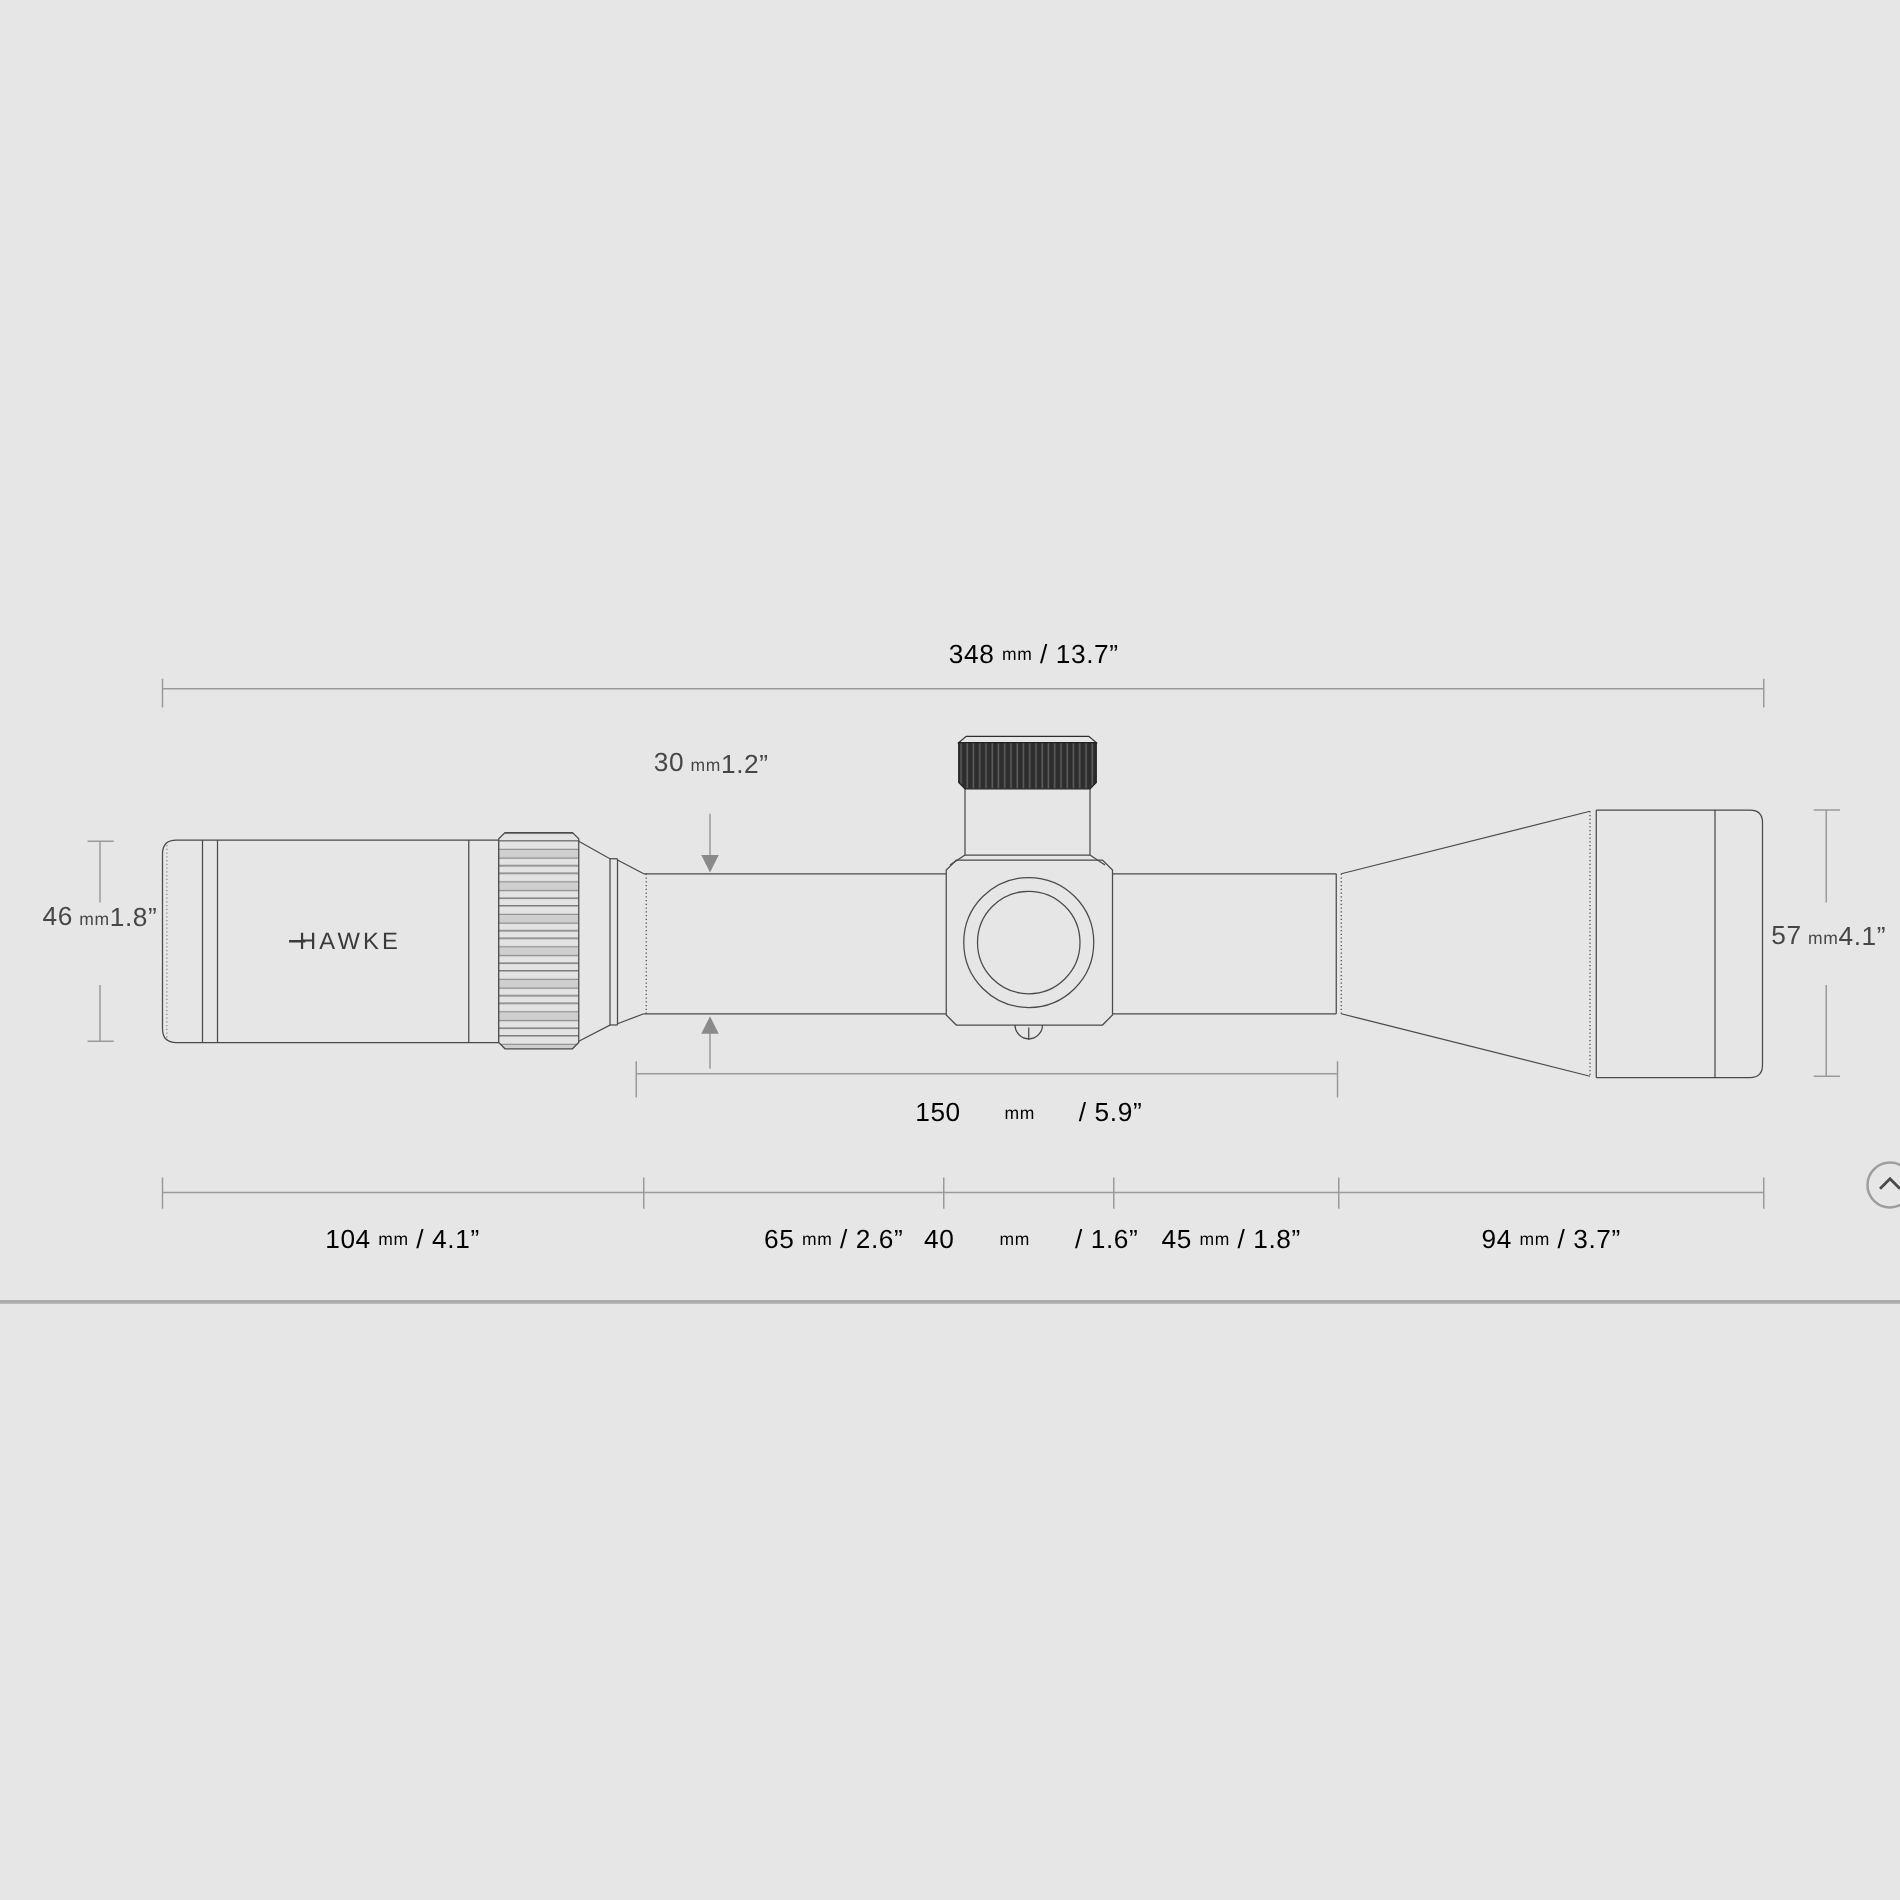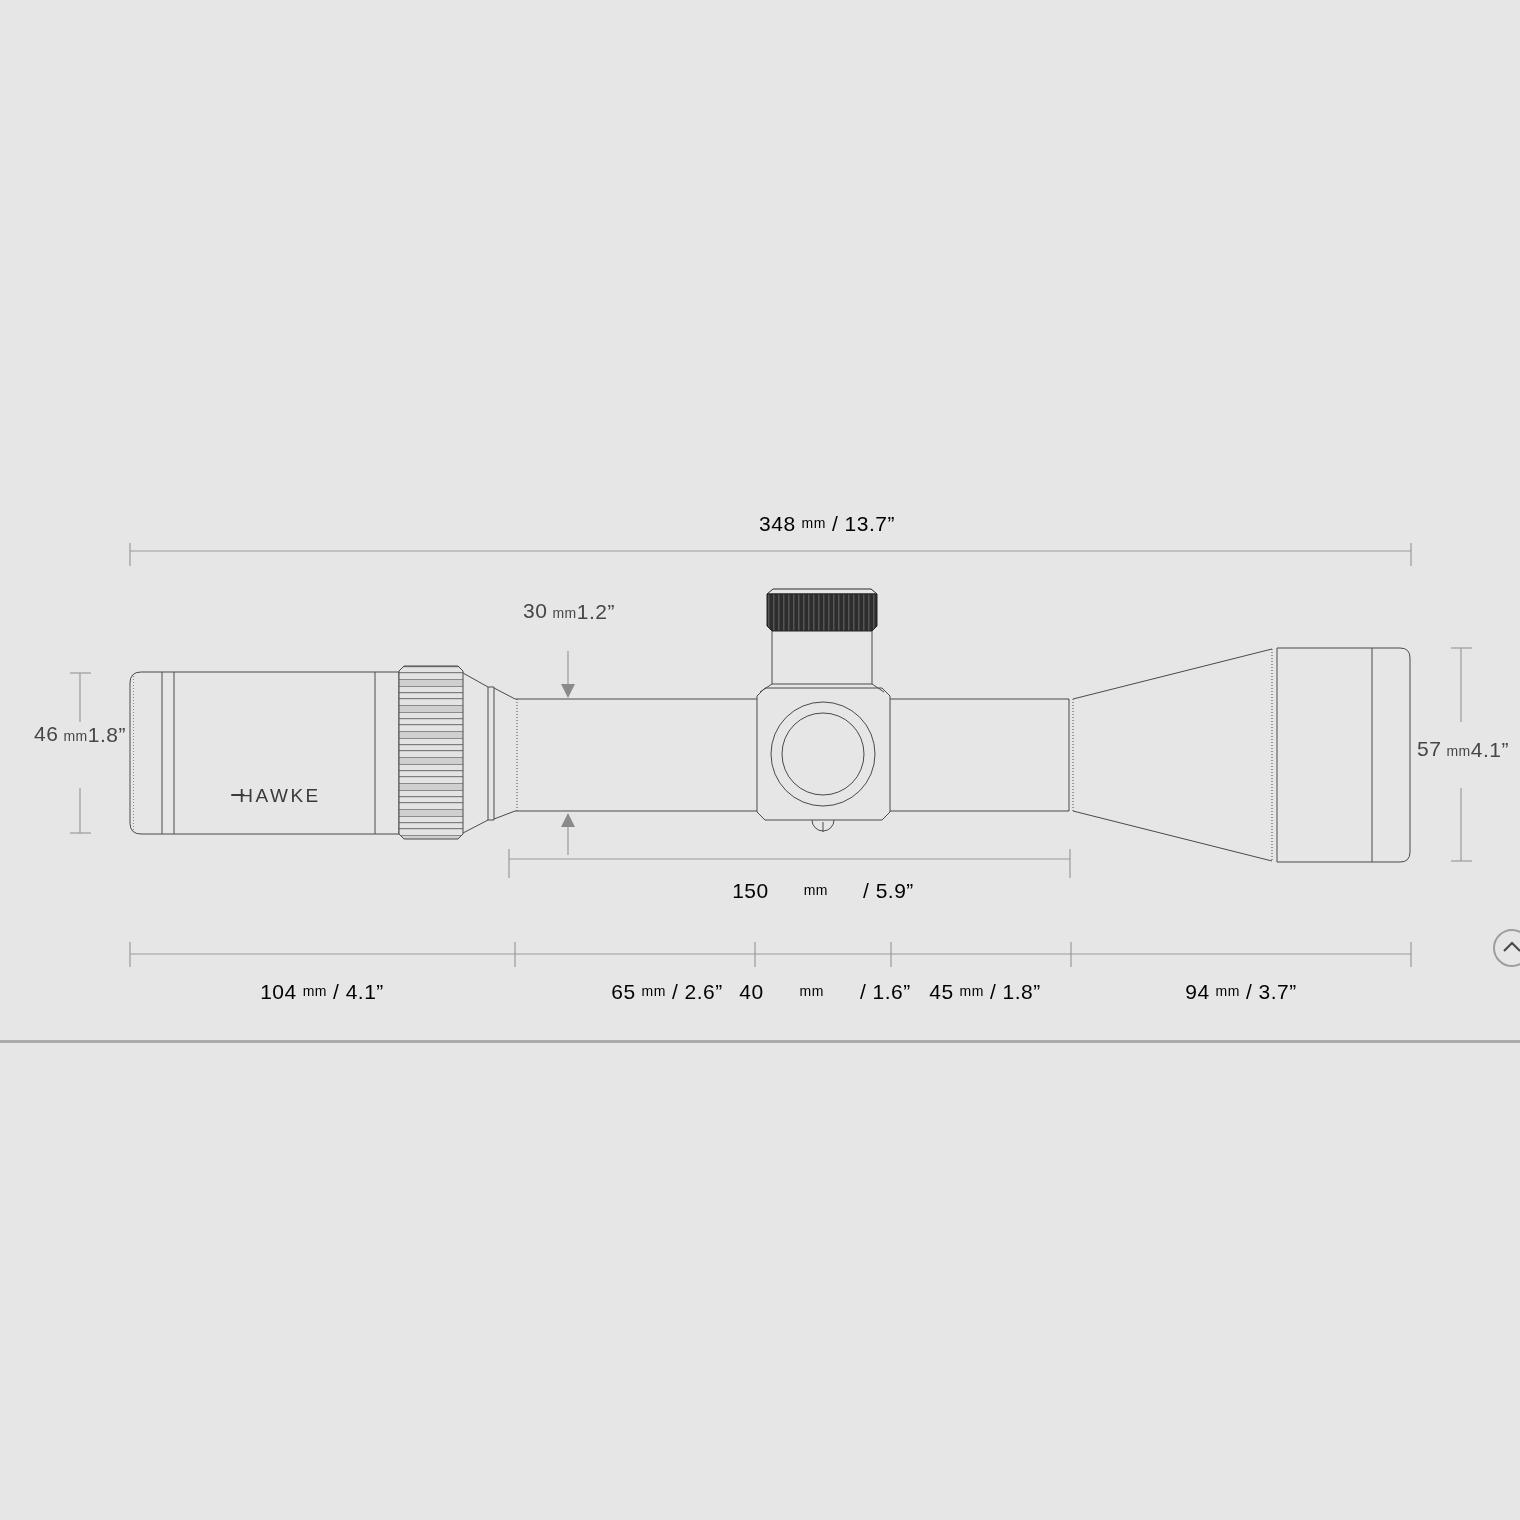--- a/index.html
+++ b/index.html
@@ -36,21 +36,20 @@
   .dim-label-v .u{font-size:14px;}
 
   
   .logo{
     position:absolute;
     transform:translate(-50%,-50%);
     font-size:19px;
     letter-spacing:2.5px;
     color:#3a3a3a;
     font-weight:400;
-    margin-top:42px;
   }
   .logo .bar{
     position:absolute;
     left:-8px;top:9px;
     width:13px;height:1.5px;
     background:#3a3a3a;
   }
 
   
   .divider{

